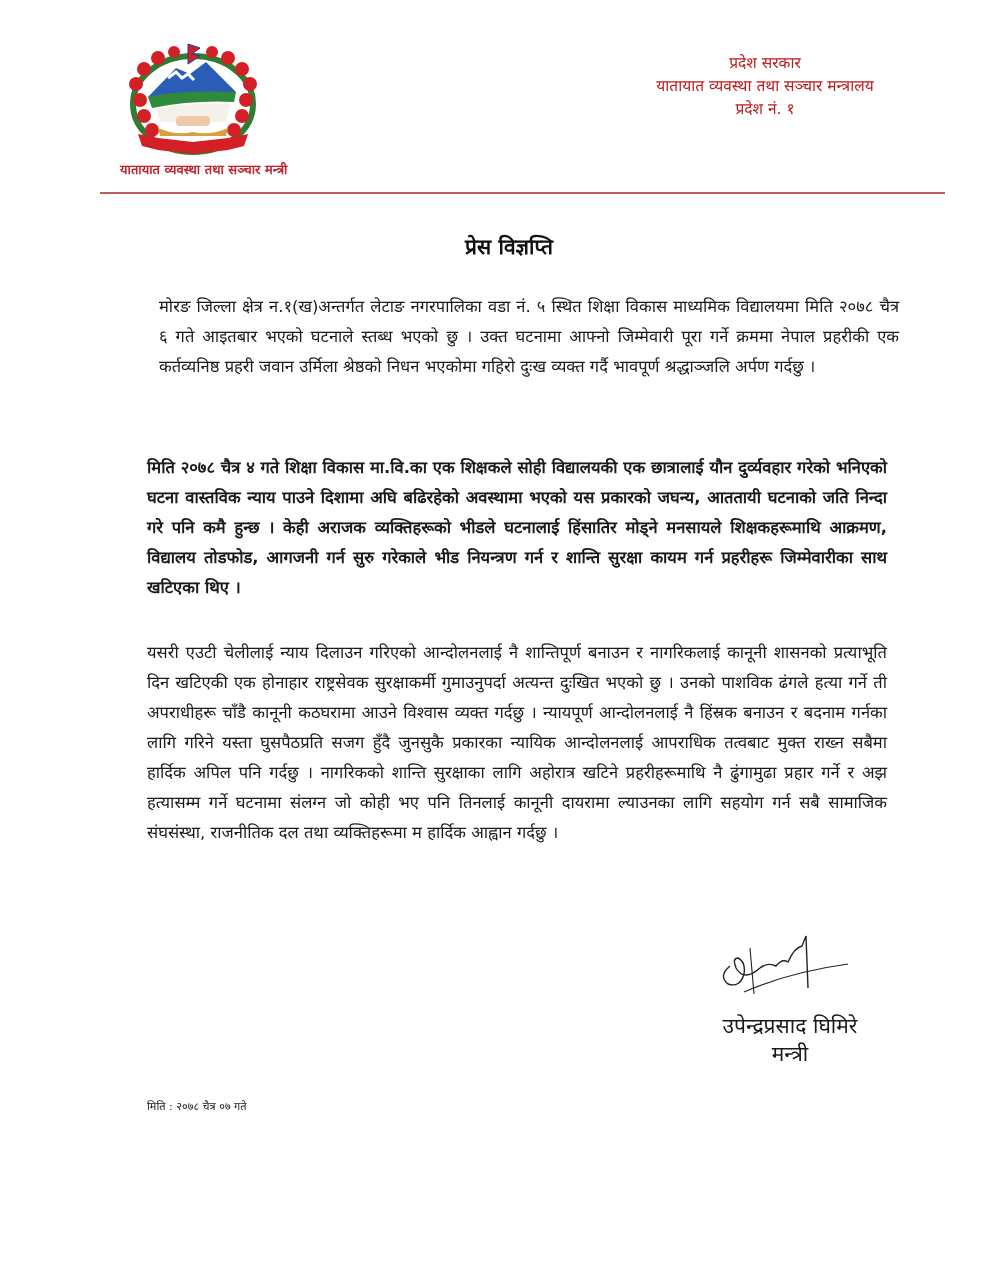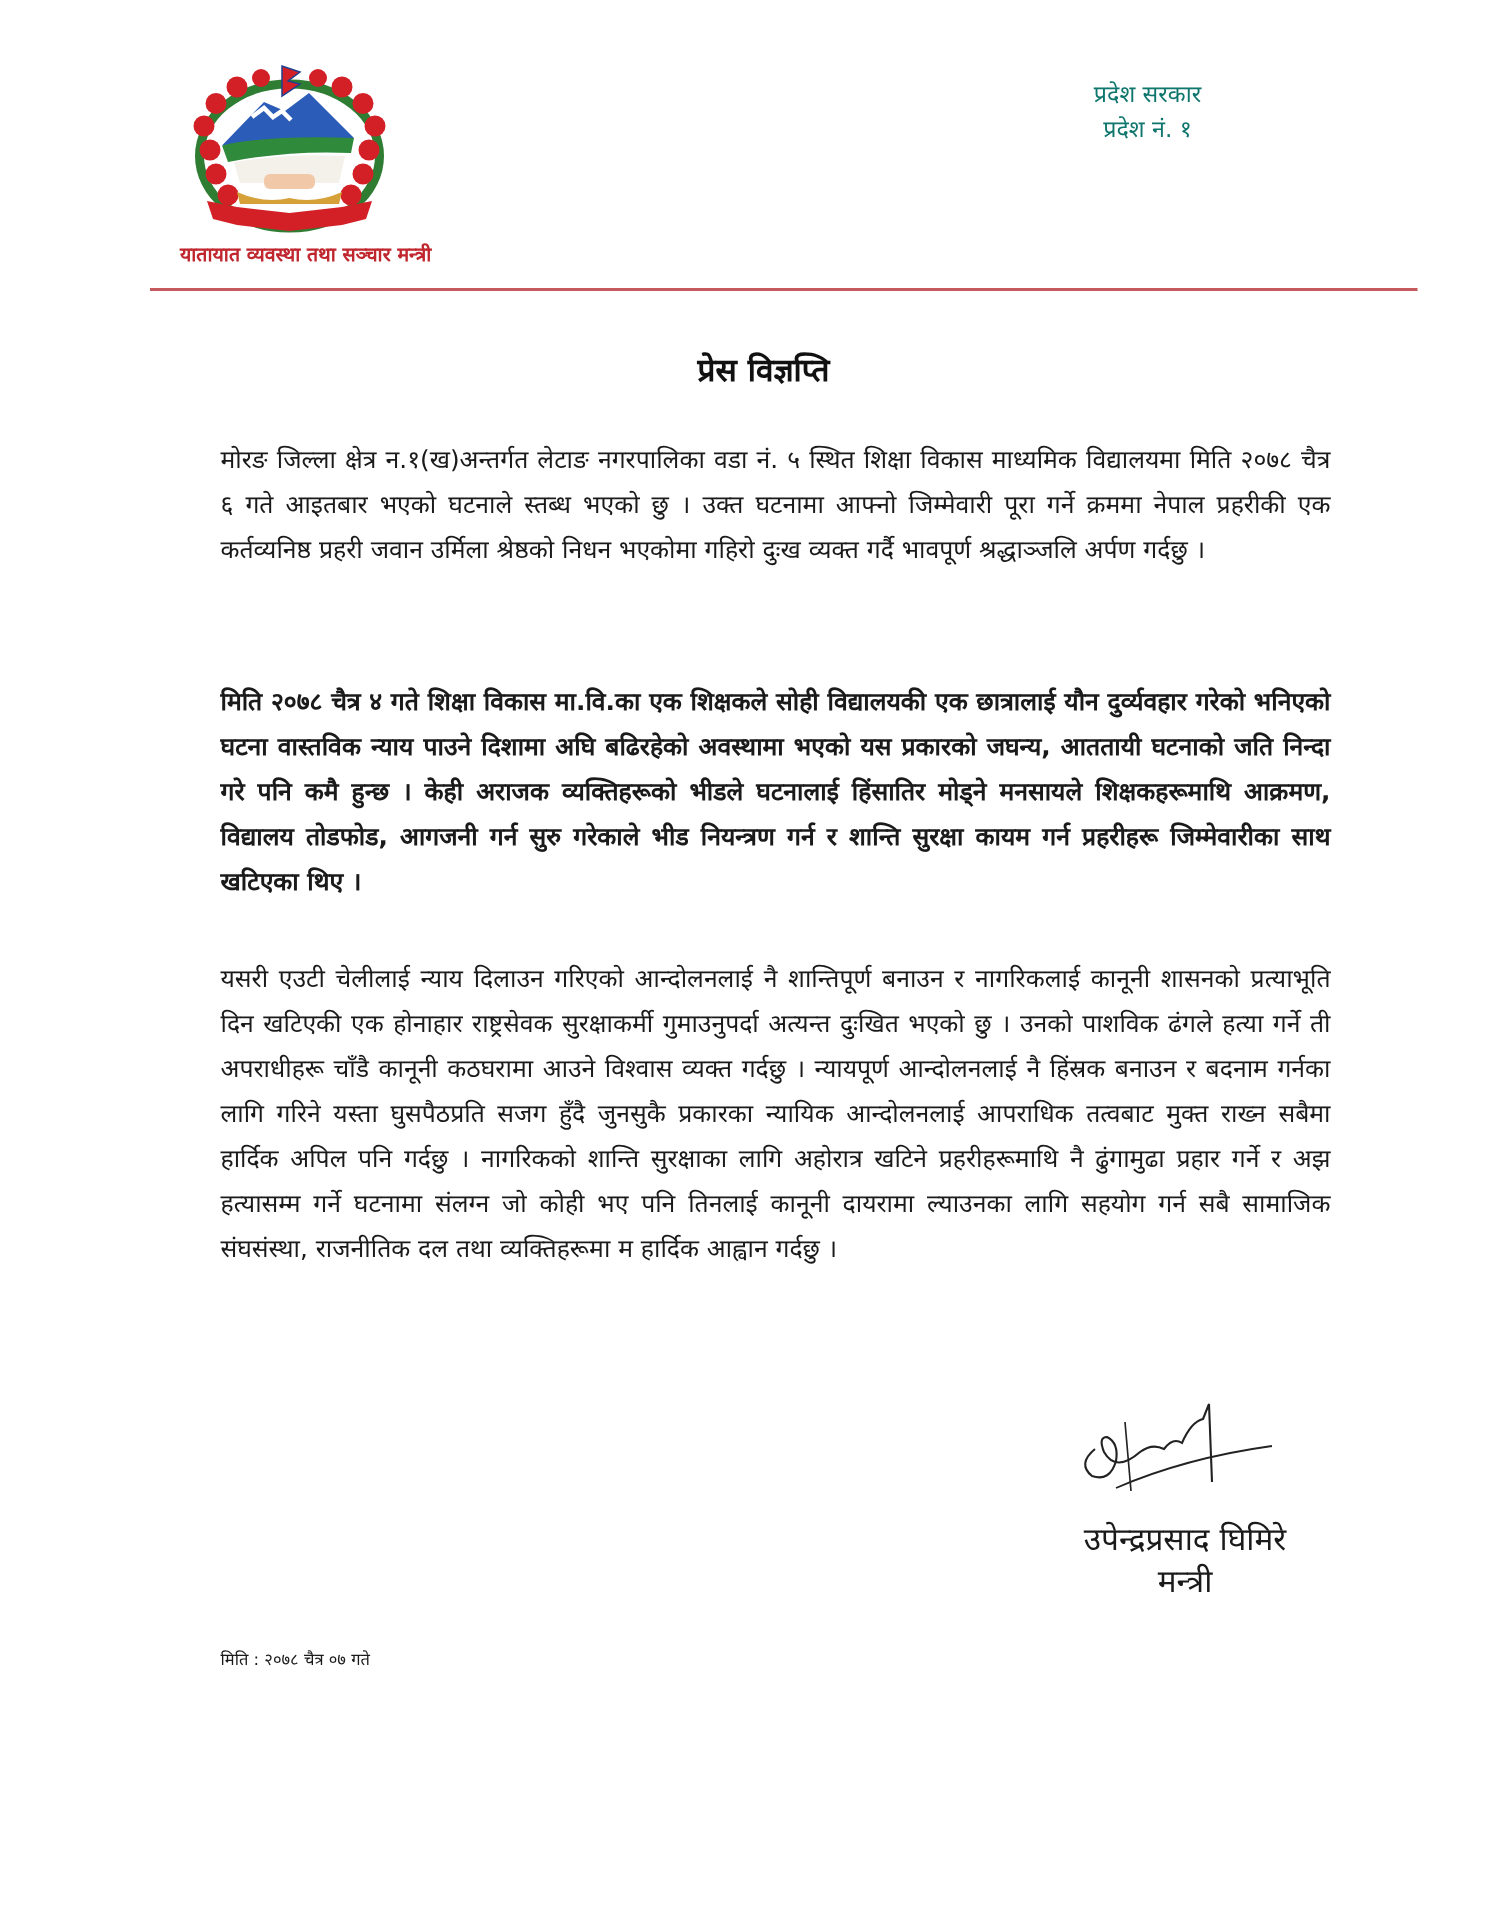--- a/index.html
+++ b/index.html
@@ -11,36 +11,36 @@
       overflow: hidden;
     }
     .letterhead { position: absolute; left: 0; top: 0; width: 990px; height: 200px; }
     .emblem { position: absolute; left: 118px; top: 42px; width: 150px; height: 118px; }
     .minister-title {
       position: absolute; left: 120px; top: 160px;
       font-size: 13px; font-weight: bold; color: #c0262d; white-space: nowrap;
     }
     .office-block {
       position: absolute; left: 600px; top: 52px; width: 330px;
-      text-align: center; color: #0f766e; font-size: 15.5px; line-height: 23px;
+      text-align: center; color: #b91c1c; font-size: 15.5px; line-height: 23px;
     }
     .office-block div { white-space: nowrap; }
     .rule {
       position: absolute; left: 100px; top: 192px; width: 845px; height: 2px;
       background: #c45a5e;
     }
     .doc-title {
       position: absolute; left: 0; width: 990px; top: 232px;
       text-align: center; font-size: 21px; font-weight: bold; color: #111; padding-left: 28px;
     }
     .body-text {
       position: absolute; left: 147px; width: 740px;
       font-size: 16.5px; line-height: 30px; text-align: justify; color: #1a1a1a;
     }
-    .p1 { top: 292px; }
+    .p1 { top: 292px; margin-left: 12px; }
     .p2 { top: 453px; font-weight: bold; }
     .p3 { top: 638px; }
     .signature { position: absolute; left: 710px; top: 928px; width: 140px; height: 70px; }
     .signer { position: absolute; left: 700px; top: 1012px; width: 180px; text-align: center;
       font-size: 21px; line-height: 28px; }
     .date-line { position: absolute; left: 147px; top: 1098px; font-size: 11px; white-space: nowrap; }
   </style>
 </head>
 <body>
 
@@ -69,20 +69,21 @@
     <path d="M30 55 Q60 48 118 50 L116 60 Q75 58 34 66 Z" fill="#2f8a3c"></path>
     <path d="M38 66 Q75 60 112 62 L108 80 L42 80 Z" fill="#f4f0ea"></path>
     <rect x="58" y="74" width="34" height="10" rx="4" fill="#f2c9a8"></rect>
     <path d="M20 92 L40 96 L75 100 L110 96 L130 92 L126 104 L110 108 L75 112 L40 108 L24 104 Z" fill="#d32027"></path>
     <path d="M40 86 Q58 94 75 90 Q92 94 110 86 L108 94 L42 94 Z" fill="#d7a13a"></path>
   </svg>
   <div class="minister-title">यातायात व्यवस्था तथा सञ्चार मन्त्री</div>
 
   <div class="office-block">
     <div>प्रदेश सरकार</div>
+    <div>यातायात व्यवस्था तथा सञ्चार मन्त्रालय</div>
     <div>प्रदेश नं. १</div>
   </div>
   <div class="rule"></div>
 </div>
 
 <div class="doc-title">प्रेस विज्ञप्ति</div>
 
 <p class="body-text p1">मोरङ जिल्ला क्षेत्र न.१(ख)अन्तर्गत लेटाङ नगरपालिका वडा नं. ५ स्थित शिक्षा विकास माध्यमिक विद्यालयमा मिति २०७८ चैत्र ६ गते आइतबार भएको घटनाले स्तब्ध भएको छु । उक्त घटनामा आफ्नो जिम्मेवारी पूरा गर्ने क्रममा नेपाल प्रहरीकी एक कर्तव्यनिष्ठ प्रहरी जवान उर्मिला श्रेष्ठको निधन भएकोमा गहिरो दुःख व्यक्त गर्दै भावपूर्ण श्रद्धाञ्जलि अर्पण गर्दछु ।</p>
 <p class="body-text p2">मिति २०७८ चैत्र ४ गते शिक्षा विकास मा.वि.का एक शिक्षकले सोही विद्यालयकी एक छात्रालाई यौन दुर्व्यवहार गरेको भनिएको घटना वास्तविक न्याय पाउने दिशामा अघि बढिरहेको अवस्थामा भएको यस प्रकारको जघन्य, आततायी घटनाको जति निन्दा गरे पनि कमै हुन्छ । केही अराजक व्यक्तिहरूको भीडले घटनालाई हिंसातिर मोड्ने मनसायले शिक्षकहरूमाथि आक्रमण, विद्यालय तोडफोड, आगजनी गर्न सुरु गरेकाले भीड नियन्त्रण गर्न र शान्ति सुरक्षा कायम गर्न प्रहरीहरू जिम्मेवारीका साथ खटिएका थिए ।</p>
 <p class="body-text p3">यसरी एउटी चेलीलाई न्याय दिलाउन गरिएको आन्दोलनलाई नै शान्तिपूर्ण बनाउन र नागरिकलाई कानूनी शासनको प्रत्याभूति दिन खटिएकी एक होनाहार राष्ट्रसेवक सुरक्षाकर्मी गुमाउनुपर्दा अत्यन्त दुःखित भएको छु । उनको पाशविक ढंगले हत्या गर्ने ती अपराधीहरू चाँडै कानूनी कठघरामा आउने विश्वास व्यक्त गर्दछु । न्यायपूर्ण आन्दोलनलाई नै हिंस्रक बनाउन र बदनाम गर्नका लागि गरिने यस्ता घुसपैठप्रति सजग हुँदै जुनसुकै प्रकारका न्यायिक आन्दोलनलाई आपराधिक तत्वबाट मुक्त राख्न सबैमा हार्दिक अपिल पनि गर्दछु । नागरिकको शान्ति सुरक्षाका लागि अहोरात्र खटिने प्रहरीहरूमाथि नै ढुंगामुढा प्रहार गर्ने र अझ हत्यासम्म गर्ने घटनामा संलग्न जो कोही भए पनि तिनलाई कानूनी दायरामा ल्याउनका लागि सहयोग गर्न सबै सामाजिक संघसंस्था, राजनीतिक दल तथा व्यक्तिहरूमा म हार्दिक आह्वान गर्दछु ।</p>

